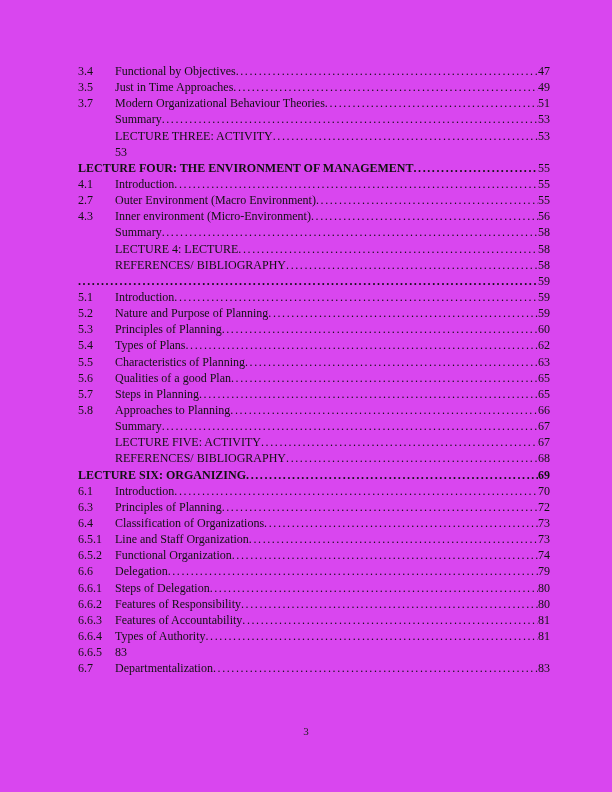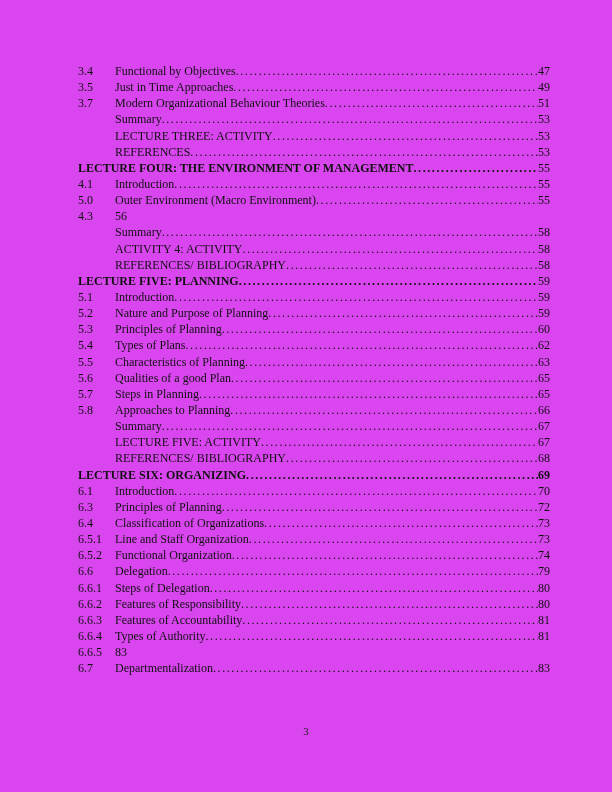--- a/index.html
+++ b/index.html
@@ -121,24 +121,20 @@
     <span class="num"></span>
     <span class="entry">
       <span class="title">LECTURE THREE: ACTIVITY</span>
       <span class="dots"></span>
     </span>
     <span class="pg">53</span>
   </div>
 
   <div class="row sub">
     <span class="num"></span>
-    <span class="entry">
-      <span class="title">REFERENCES</span>
-      <span class="dots"></span>
-    </span>
     <span class="pg">53</span>
   </div>
 
   <div class="row heading">
 
     <span class="entry">
       <span class="title">LECTURE FOUR: THE ENVIRONMENT OF MANAGEMENT</span>
       <span class="dots"></span>
     </span>
     <span class="pg">55</span>
@@ -147,64 +143,67 @@
   <div class="row entry">
     <span class="num">4.1</span>
     <span class="entry">
       <span class="title">Introduction</span>
       <span class="dots"></span>
     </span>
     <span class="pg">55</span>
   </div>
 
   <div class="row entry">
-    <span class="num">5.0</span>
+    <span class="num">2.7</span>
     <span class="entry">
       <span class="title">Outer Environment (Macro Environment)</span>
       <span class="dots"></span>
     </span>
     <span class="pg">55</span>
   </div>
 
   <div class="row entry">
     <span class="num">4.3</span>
+    <span class="entry">
+      <span class="title">Inner environment (Micro-Environment)</span>
+      <span class="dots"></span>
+    </span>
     <span class="pg">56</span>
   </div>
 
   <div class="row sub">
     <span class="num"></span>
     <span class="entry">
       <span class="title">Summary</span>
       <span class="dots"></span>
     </span>
     <span class="pg">58</span>
   </div>
 
   <div class="row sub">
     <span class="num"></span>
     <span class="entry">
-      <span class="title">ACTIVITY 4: ACTIVITY</span>
+      <span class="title">LECTURE 4: LECTURE</span>
       <span class="dots"></span>
     </span>
     <span class="pg">58</span>
   </div>
 
   <div class="row sub">
     <span class="num"></span>
     <span class="entry">
       <span class="title">REFERENCES/ BIBLIOGRAPHY</span>
       <span class="dots"></span>
     </span>
     <span class="pg">58</span>
   </div>
 
   <div class="row heading">
 
     <span class="entry">
-      <span class="title">LECTURE FIVE: PLANNING</span>
       <span class="dots"></span>
     </span>
     <span class="pg">59</span>
   </div>
 
   <div class="row entry">
     <span class="num">5.1</span>
     <span class="entry">
       <span class="title">Introduction</span>
       <span class="dots"></span>

